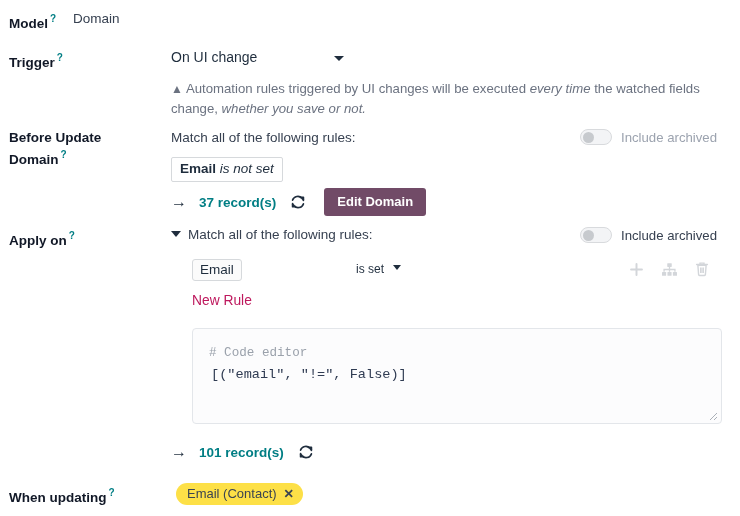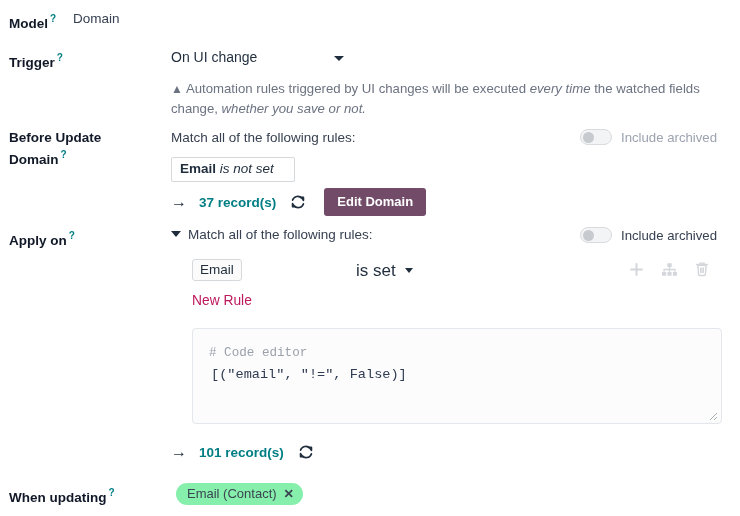--- a/index.html
+++ b/index.html
@@ -96,39 +96,39 @@
     border-top: 6px solid #1f2d3d;
     margin-right: 7px;
     vertical-align: 2px;
     cursor: pointer;
   }
   .facet {
     display: inline-block;
     border: 1px solid #d6d9dc;
     background: #ffffff;
     border-radius: 2px;
-    padding: 3px 20px 4px 8px;
+    padding: 3px 8px 4px 8px;
     font-size: 13.5px;
     color: #1f2d3d;
     line-height: 16px;
   }
   .facet b { font-weight: bold; }
   .facet i { font-style: italic; }
   .chip {
     display: inline-block;
     border: 1px solid #d6d9dc;
     background: #fbfbfb;
     border-radius: 3px;
     padding: 2px 7px 3px 7px;
     font-size: 13.5px;
     color: #1f2d3d;
   }
   .op-sel {
     color: #1f2d3d;
-    font-size: 17px;
+    font-size: 12px;
     position: relative;
     display: inline-block;
   }
   .op-caret {
     display: inline-block;
     width: 0; height: 0;
     border-left: 4.5px solid transparent;
     border-right: 4.5px solid transparent;
     border-top: 5px solid #1f2d3d;
     margin-left: 9px;
@@ -240,21 +240,21 @@
     position: absolute;
     right: 3px;
     bottom: 2px;
     width: 12px; height: 12px;
     cursor: nwse-resize;
   }
   
   .tag {
     display: inline-flex;
     align-items: center;
-    background: #86efac;
+    background: #fde047;
     border-radius: 11px;
     padding: 3px 9px 4px 11px;
     font-size: 13px;
     color: #3b4451;
     cursor: pointer;
   }
   .tag .x {
     margin-left: 7px;
     font-size: 12.5px;
     color: #3b4451;

